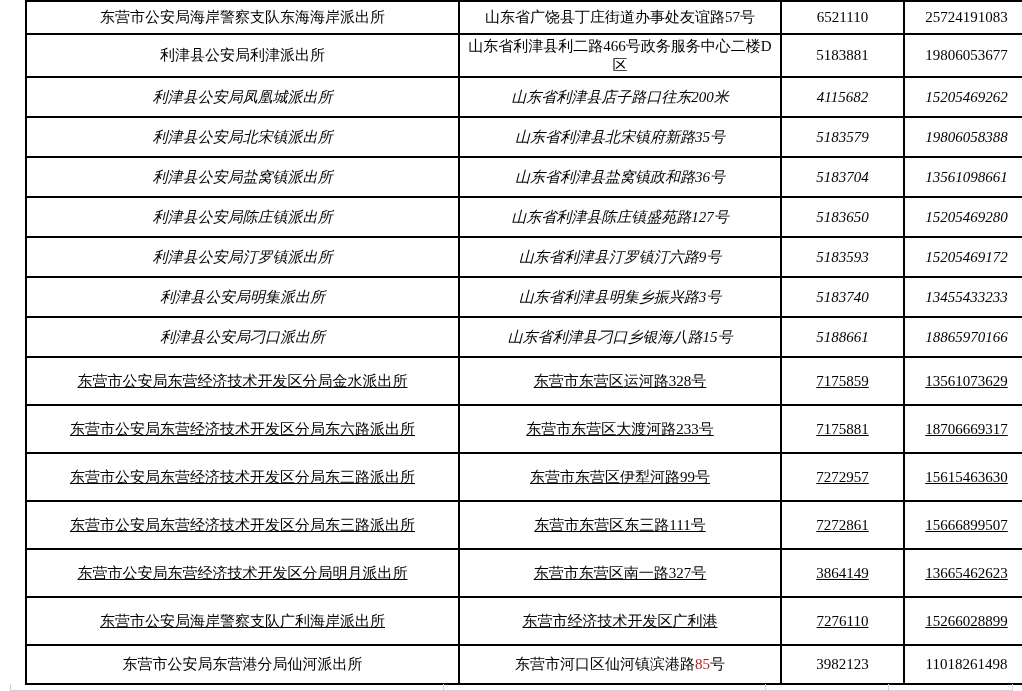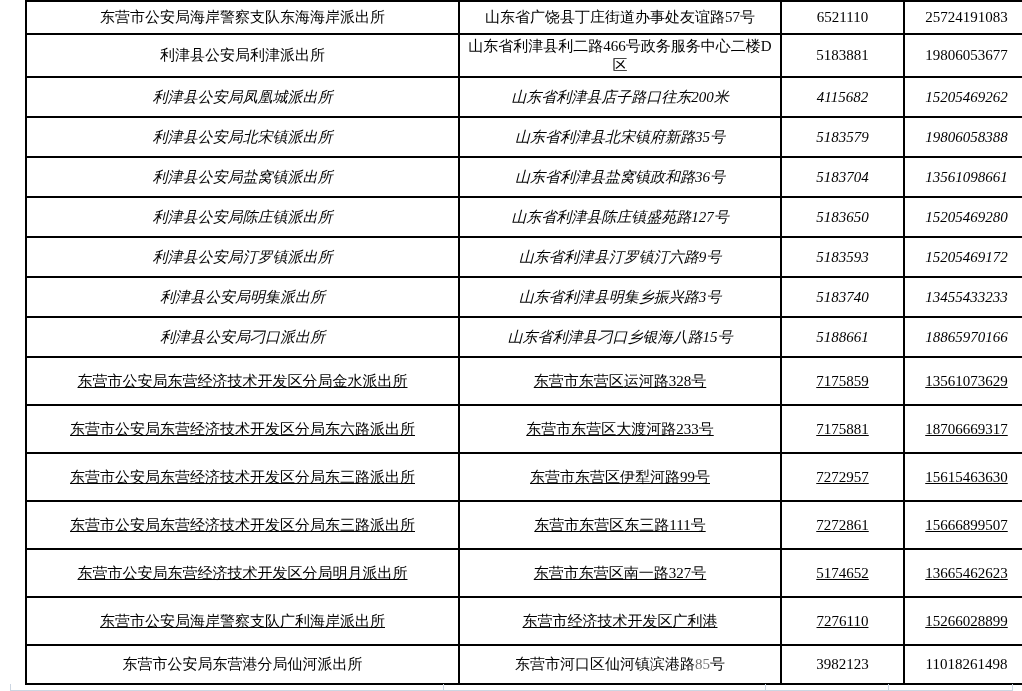--- a/index.html
+++ b/index.html
@@ -148,32 +148,32 @@
         </tr>
         <tr>
           <td>东营市公安局东营经济技术开发区分局东三路派出所</td>
           <td>东营市东营区东三路111号</td>
           <td>7272861</td>
           <td>15666899507</td>
         </tr>
         <tr>
           <td>东营市公安局东营经济技术开发区分局明月派出所</td>
           <td>东营市东营区南一路327号</td>
-          <td>5174652</td>
+          <td>3864149</td>
           <td>13665462623</td>
         </tr>
         <tr>
           <td>东营市公安局海岸警察支队广利海岸派出所</td>
           <td>东营市经济技术开发区广利港</td>
           <td>7276110</td>
           <td>15266028899</td>
         </tr>
         <tr>
           <td>东营市公安局东营港分局仙河派出所</td>
-          <td><span>东营市河口区仙河镇滨港路</span><span style="color: #737373;">85</span><span>号</span></td>
+          <td><span>东营市河口区仙河镇滨港路</span><span style="color: #b91c1c;">85</span><span>号</span></td>
           <td>3982123</td>
           <td>11018261498</td>
         </tr>
       </tbody>
   </table>
 
   <div class="hint-v" id="hint-v-1" style="left: 10px; background: rgb(204, 214, 226);"></div>
   <div class="hint-v" id="hint-v-2" style="left: 443px; background: rgb(204, 214, 226);"></div>
   <div class="hint-v" id="hint-v-3" style="left: 765px; background: rgb(204, 214, 226);"></div>
   <div class="hint-v" id="hint-v-4" style="left: 888px; background: rgb(204, 214, 226);"></div>

